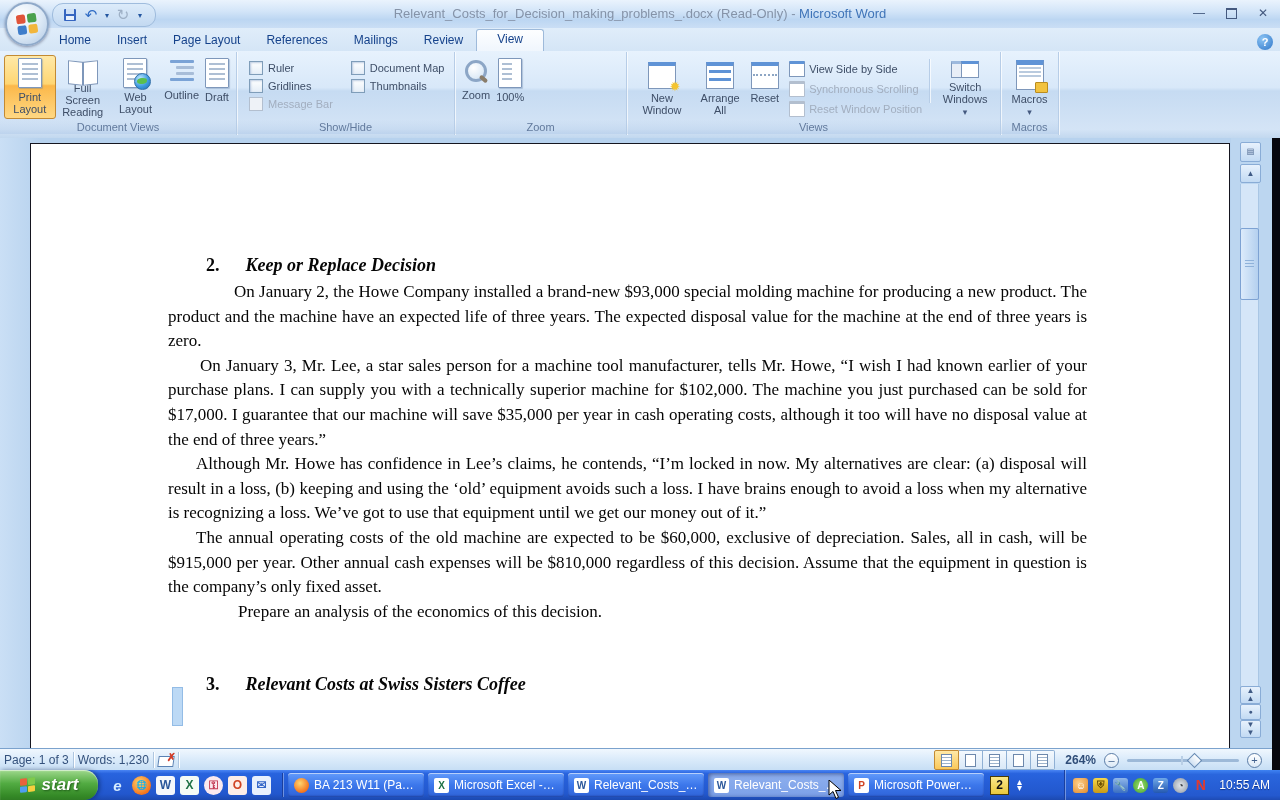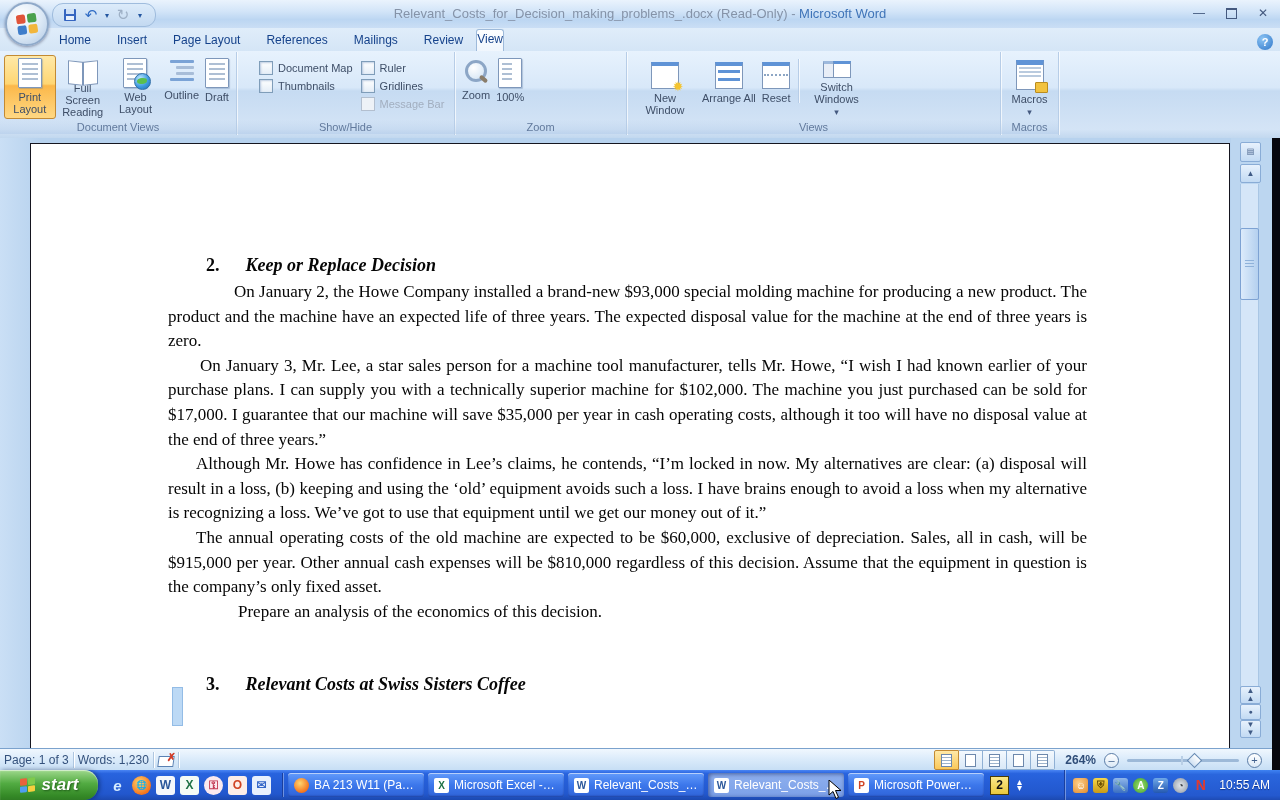--- a/index.html
+++ b/index.html
@@ -27,21 +27,21 @@
   .titletext .app{color:#3f74b8}
   .winbtns{position:absolute;right:6px;top:4px;display:flex;gap:10px;z-index:5}
   .winbtn{width:22px;height:18px;display:flex;align-items:center;justify-content:center;
     color:#44597f;font-size:12px;}
   .restore-glyph{width:9px;height:8px;border:1px solid #44597f;border-top:2px solid #44597f}
   
   .tabrow{position:absolute;left:0;top:28px;width:1280px;height:23px;
     background:linear-gradient(#e0edfa,#d4e5f6);display:flex;align-items:flex-end;padding-left:46px;box-sizing:border-box}
   .tab{font-size:12px;color:#15428b;padding:3px 13px 4px;border-radius:3px 3px 0 0;cursor:default}
   .tab.active{background:linear-gradient(#fdfeff,#f0f6fd);border:1px solid #9ebada;border-bottom:none;
-    padding:2px 0 5px;color:#15428b;}
+    padding:2px 20px 5px;color:#15428b;}
   .help-btn{position:absolute;right:7px;top:34px;width:16px;height:16px;border-radius:50%;
     background:radial-gradient(circle at 35% 30%,#8cc4f4,#2f76c8);color:#fff;font-size:11px;font-weight:bold;
     display:flex;align-items:center;justify-content:center;z-index:6}
   
   .ribbon{position:absolute;left:0;top:51px;width:1280px;height:87px;
     background:linear-gradient(#e7f2fd,#d8e8f9 42%,#c6dbf2 46%,#d4e4f6 90%,#c2d8ef);
     border-bottom:1px solid #8eafd4;display:flex;}
   .rgroup{position:relative;height:83px;margin-top:1px;box-sizing:border-box;padding:3px 4px 16px 4px;
     border-right:1px solid #b7cde7;box-shadow:1px 0 0 rgba(255,255,255,.7);display:flex;align-items:flex-start;}
   .glabel{position:absolute;left:0;right:0;bottom:1px;text-align:center;font-size:11px;color:#61799c;
@@ -265,44 +265,44 @@
     <div class="bigbtn">
       <span class="pg">
           <i></i>
         </span>
       <span class="cap">Draft</span>
     </div>
     <div class="glabel">Document Views</div>
   </div>
 
   <div class="rgroup" style="width:218px">
-    <div style="display:flex;flex-direction:column;padding:4px 0 0 18px">
-      <label class="cbrow">
-        <span class="cb"></span>
-        <span>Document Map</span>
-      </label>
-      <label class="cbrow">
-        <span class="cb"></span>
-        <span>Thumbnails</span>
-      </label>
-    </div>
     <div style="display:flex;flex-direction:column;padding:4px 0 0 8px">
       <label class="cbrow">
         <span class="cb"></span>
         <span>Ruler</span>
       </label>
       <label class="cbrow">
         <span class="cb"></span>
         <span>Gridlines</span>
       </label>
       <label class="cbrow disabled">
         <span class="cb"></span>
         <span>Message Bar</span>
       </label>
     </div>
+    <div style="display:flex;flex-direction:column;padding:4px 0 0 18px">
+      <label class="cbrow">
+        <span class="cb"></span>
+        <span>Document Map</span>
+      </label>
+      <label class="cbrow">
+        <span class="cb"></span>
+        <span>Thumbnails</span>
+      </label>
+    </div>
     <div class="glabel">Show/Hide</div>
   </div>
 
   <div class="rgroup" style="width:172px">
     <div class="bigbtn">
       <span class="mag"></span>
       <span class="cap">Zoom</span>
     </div>
     <div class="bigbtn">
       <span class="pg half">
@@ -325,20 +325,34 @@
           <b style="top:4px"></b>
           <b style="top:12px"></b>
         </span>
       <span class="cap">Arrange All</span>
     </div>
     <div class="bigbtn">
       <span class="winicon">
           <span class="split-dots"></span>
         </span>
       <span class="cap">Reset</span>
+    </div>
+    <div style="display:flex;flex-direction:column;padding-top:4px;margin-left:4px">
+      <div class="smbtn">
+        <span class="smicon"></span>
+        <span>View Side by Side</span>
+      </div>
+      <div class="smbtn disabled">
+        <span class="smicon"></span>
+        <span>Synchronous Scrolling</span>
+      </div>
+      <div class="smbtn disabled">
+        <span class="smicon"></span>
+        <span>Reset Window Position</span>
+      </div>
     </div>
     <div class="vsep"></div>
     <div class="bigbtn dropdown">
       <span class="cascade"></span>
       <span class="cap">Switch Windows</span>
     </div>
     <div class="glabel">Views</div>
   </div>
 
   <div class="rgroup" style="width:58px">

